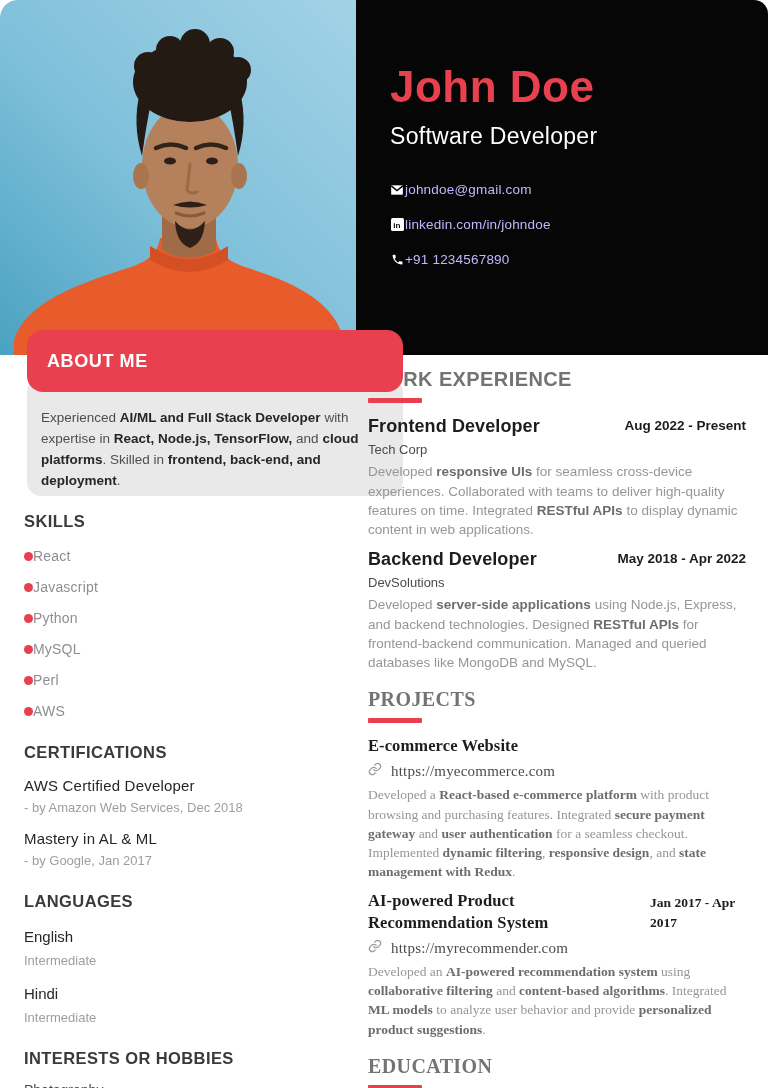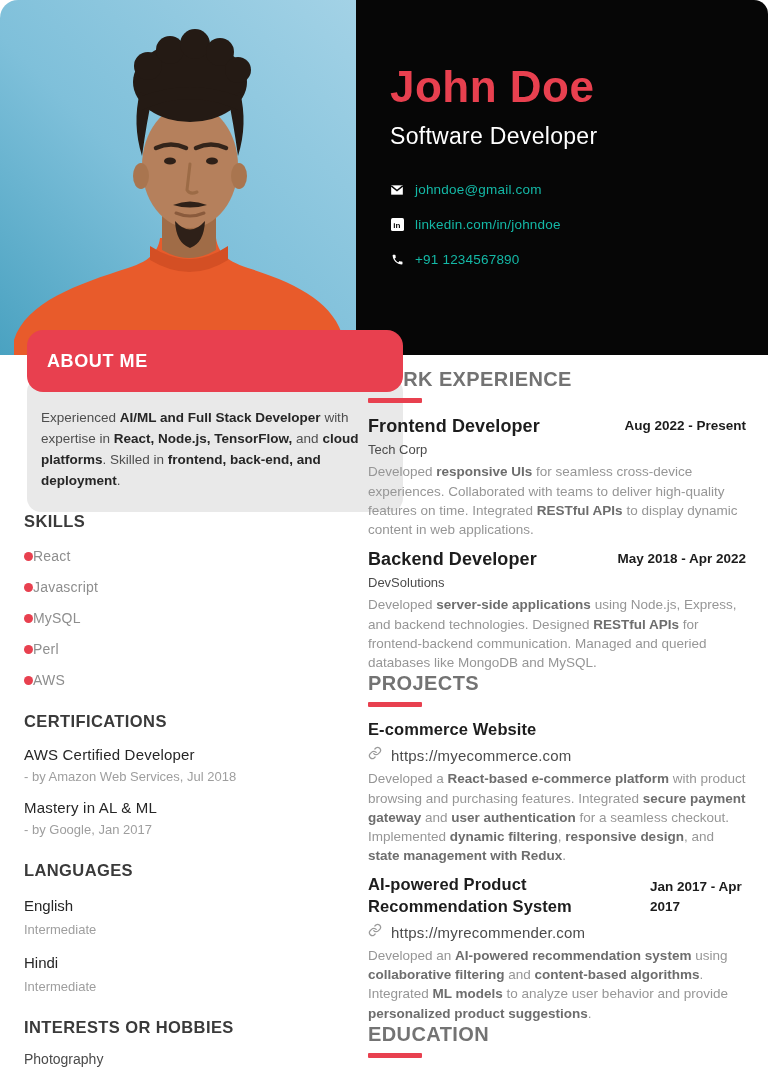--- a/index.html
+++ b/index.html
@@ -15,30 +15,30 @@
     border-top-left-radius:18px; overflow:hidden; }
   .photo-wrap svg { display:block; }
 
   
   .black-panel { position:absolute; left:356px; top:0; width:412px; height:355px;
     background:var(--panel_bg,#060606); border-top-right-radius:14px;
     padding:62px 18px 0 34px; }
   .name { font-size:44px; font-weight:800; letter-spacing:.5px; color:var(--accent,#e8404f); }
   .role { margin-top:11px; font-size:23px; font-weight:500; letter-spacing:.3px; color:#ffffff; }
   .contacts { margin-top:32px; display:flex; flex-direction:column; gap:20px; }
-  .contact-row { display:flex; align-items:center; gap:11px; color:#14b8a6; font-size:13.5px; letter-spacing:.2px; }
+  .contact-row { display:flex; align-items:center; gap:1px; color:#c4b5fd; font-size:13.5px; letter-spacing:.2px; }
   .cicon { width:14px; height:14px; flex:0 0 auto; display:flex; align-items:center; justify-content:center; }
 
   
   .about-card { position:absolute; left:27px; top:330px; width:376px; }
   .about-head { position:relative; z-index:2; height:62px; background:var(--accent,#e8404f);
     border-radius:16px; display:flex; align-items:center; padding-left:20px;
     color:#fff; font-size:18px; font-weight:800; letter-spacing:.6px; }
   .about-body { background:var(--about_body_bg,#e9e9e9); border-radius:14px; margin-top:-14px;
-    padding:30px 16px 20px 14px; font-size:13.5px; line-height:1.55; color:#4e4e4e; }
+    padding:30px 16px 4px 14px; font-size:13.5px; line-height:1.55; color:#4e4e4e; }
   .about-body .rich-b, .desc .rich-b { font-weight:700; }
   .about-body .rich-b { color:#262626; }
 
   
   .left-col { position:absolute; left:24px; top:512px; width:316px; }
   .l-heading { font-size:16.5px; font-weight:800; letter-spacing:.4px; color:#3a3a3a; }
   .skills-list { margin-top:17px; }
   .skill-item { display:flex; align-items:center; font-size:14px; color:#8e8e8e;
     margin-bottom:15px; letter-spacing:.2px; }
   .dot { width:9px; height:9px; border-radius:50%; background:var(--accent,#e8404f); flex:0 0 auto; }
@@ -58,21 +58,21 @@
   .entry-head { display:flex; justify-content:space-between; align-items:flex-start; }
   .e-title { font-size:18px; font-weight:600; color:#1d1d1d; line-height:1.3; letter-spacing:.1px; }
   .e-title.sm { font-size:16.5px; }
   .date { font-size:13.5px; font-weight:700; color:#1c1c1c; white-space:nowrap; padding-top:3px; flex:0 0 auto; }
   .date.wrap { white-space:normal; width:96px; text-align:left; line-height:1.45; }
   .company { font-size:13px; color:#4b4b4b; margin-top:4px; }
   .desc { font-size:13.5px; color:#969696; line-height:1.42; margin-top:5px; }
   .desc .rich-b { color:#6d6d6d; }
   .link-row { display:flex; align-items:center; gap:9px; margin-top:6px; }
   .link-text { font-size:15px; color:#4b4b4b; letter-spacing:.2px; text-decoration:none; }
-  .section-head { margin-top:0; }
+  .section-head { margin-top:16px;font-family:Liberation Serif, serif; }
 </style>
 </head>
 <body>
 
 <div class="page">
 
   <div class="photo-wrap">
     <svg width="356" height="355" viewBox="0 0 356 355" xmlns="http://www.w3.org/2000/svg">
       <defs>
         <linearGradient id="bgGrad" x1="1" y1="0" x2="0" y2="1">
@@ -159,36 +159,40 @@
       <div class="skill-item">
           <span class="dot"></span>
           <span>React</span>
         </div>
       <div class="skill-item">
           <span class="dot"></span>
           <span>Javascript</span>
         </div>
       <div class="skill-item">
           <span class="dot"></span>
+          <span>Python</span>
+        </div>
+      <div class="skill-item">
+          <span class="dot"></span>
           <span>MySQL</span>
         </div>
       <div class="skill-item">
           <span class="dot"></span>
           <span>Perl</span>
         </div>
       <div class="skill-item">
           <span class="dot"></span>
           <span>AWS</span>
         </div>
     </div>
 
     <div class="l-heading sec-gap">CERTIFICATIONS</div>
     <div>
       <div class="cert-title">AWS Certified Developer</div>
-      <div class="cert-sub">- by Amazon Web Services, Jul 2018</div>
+      <div class="cert-sub">- by Amazon Web Services, Dec 2018</div>
     </div>
     <div>
       <div class="cert-title">Mastery in AL &amp; ML</div>
       <div class="cert-sub">- by Google, Jan 2017</div>
     </div>
 
     <div class="l-heading sec-gap">LANGUAGES</div>
     <div>
       <div class="lang-name">English</div>
       <div class="lang-level">Intermediate</div>

